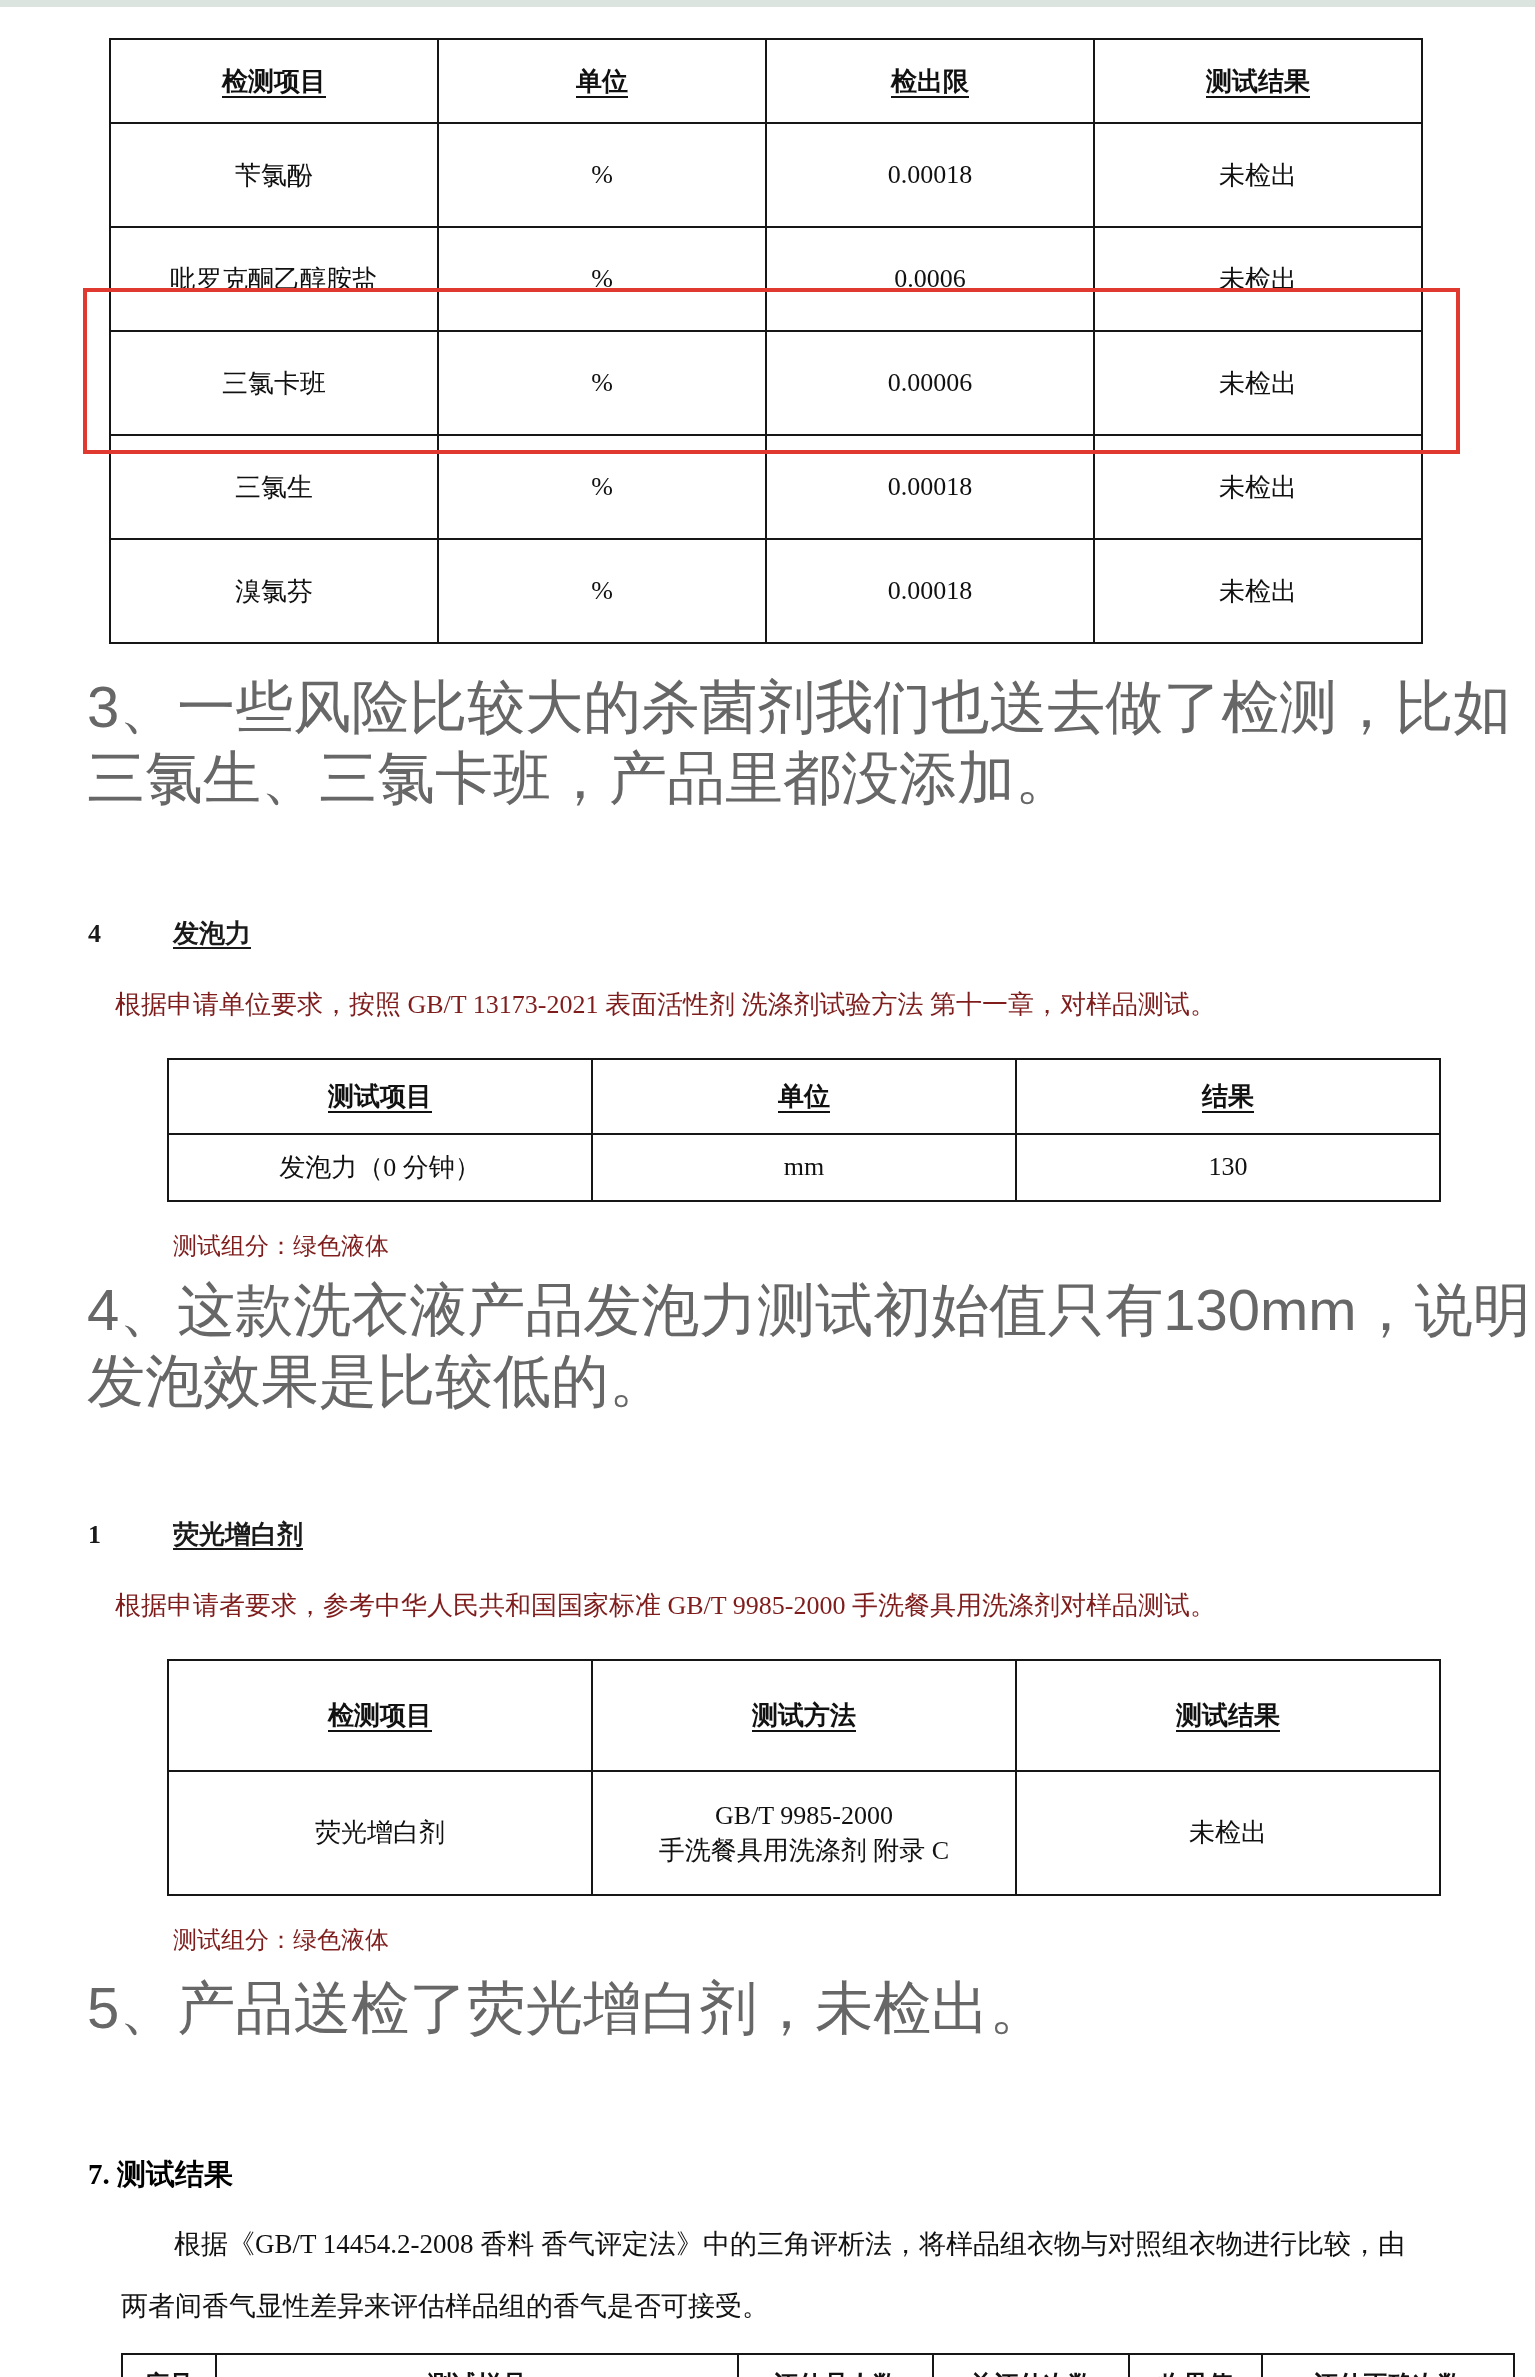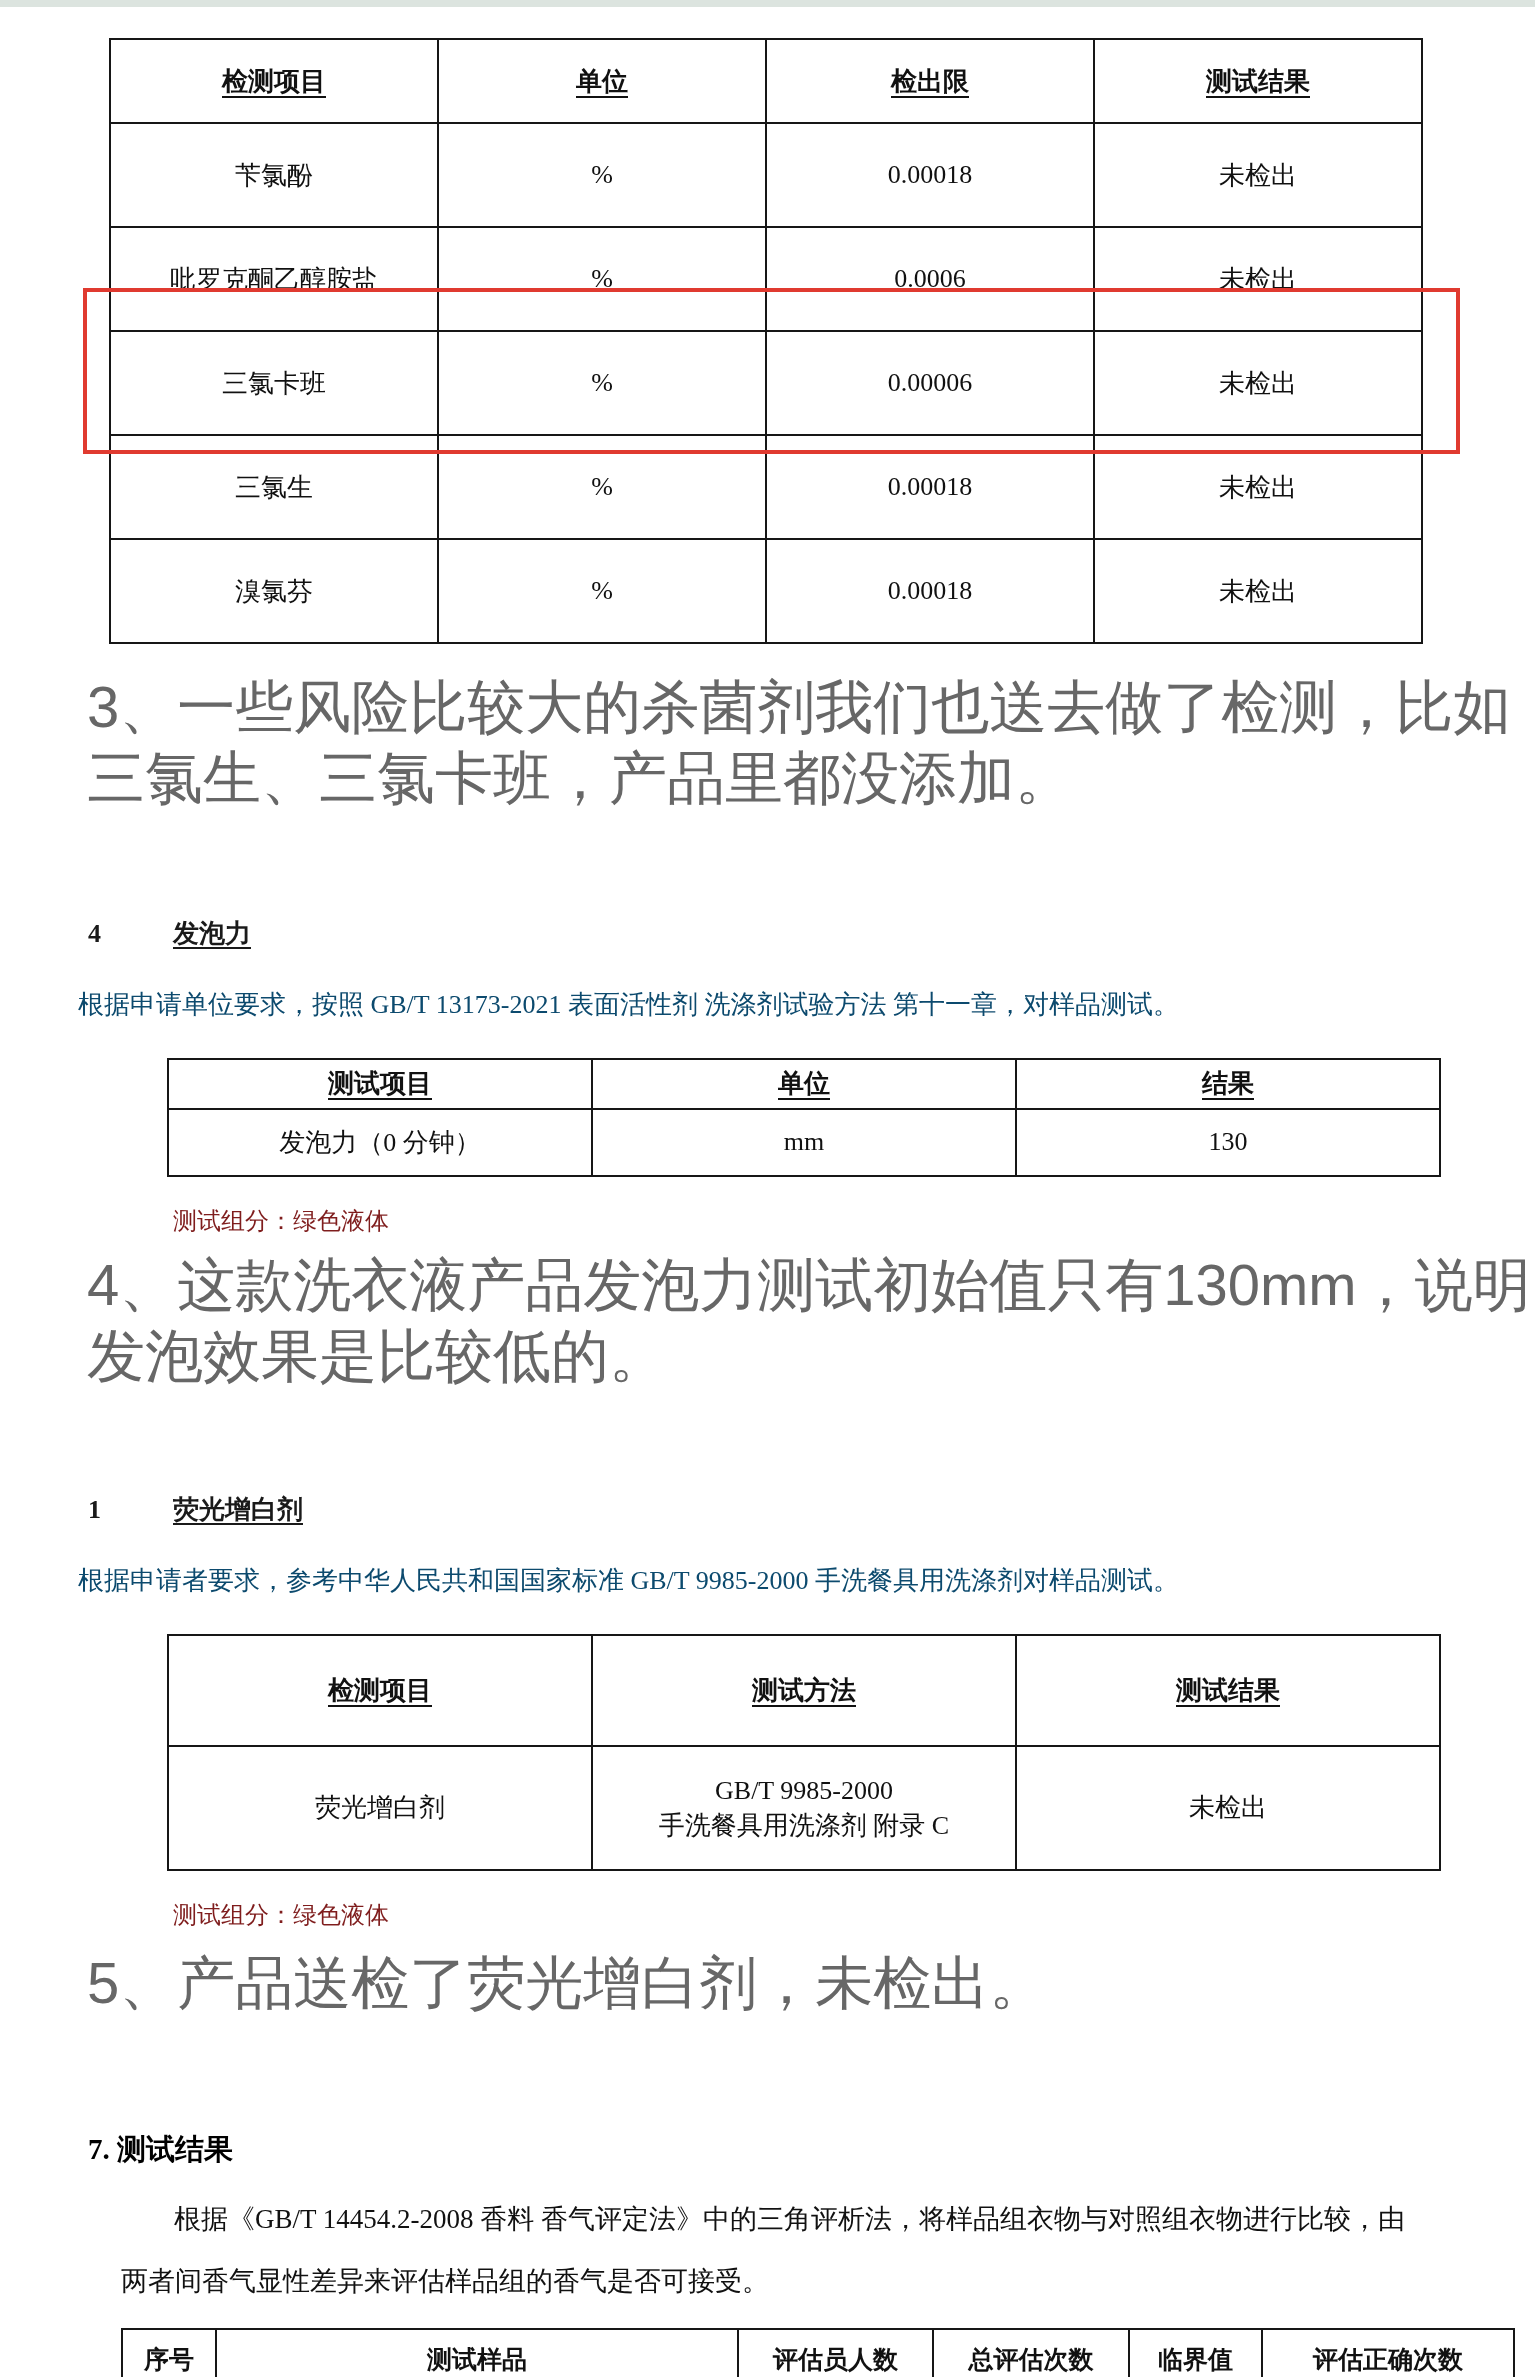--- a/index.html
+++ b/index.html
@@ -50,21 +50,21 @@
     position: absolute;
     left: -26px; top: 250px;
     width: 1377px; height: 166px;
     box-sizing: border-box;
     border: 4.3px solid #e03a30;
     pointer-events: none;
   }
 
   .table-foaming { width: 1274px; margin: 36px 0 0 167px; }
   .table-foaming th { width: 33.33%; }
-  .table-foaming thead tr { height: 50px; }
+  .table-foaming thead tr { height: 75px; }
   .table-foaming tbody tr { height: 67px; }
 
   .table-whitening { width: 1274px; margin: 36px 0 0 167px; }
   .table-whitening th { width: 33.33%; }
   .table-whitening thead tr { height: 111px; }
   .table-whitening tbody tr { height: 124px; }
   .table-whitening td { white-space: pre-line; line-height: 1.35; }
 
   .table-evaluation { width: 1320px; margin: 16px 0 0 121px; }
   .table-evaluation thead tr { height: 61px; }
@@ -98,24 +98,24 @@
   }
   .section-head.foaming { margin-top: 102px; }
   .section-head.whitening { margin-top: 100px; }
   .section-number { width: 85px; font-weight: 700; }
   .section-title {
     font-weight: 600;
     text-decoration: underline;
     text-underline-offset: 5px;
   }
   .intro {
-    margin: 36px 0 0 78px;
+    margin: 36px 0 0 115px;
     font-size: 26px;
     white-space: nowrap;
-    color: #0c4a6e;
+    color: #7f1d1d;
   }
   .footnote {
     margin: 28px 0 0 173px;
     font-size: 24px;
     color: #7f1d1d;
   }
 
   
   .results-heading {
     margin: 111px 0 0 88px;

